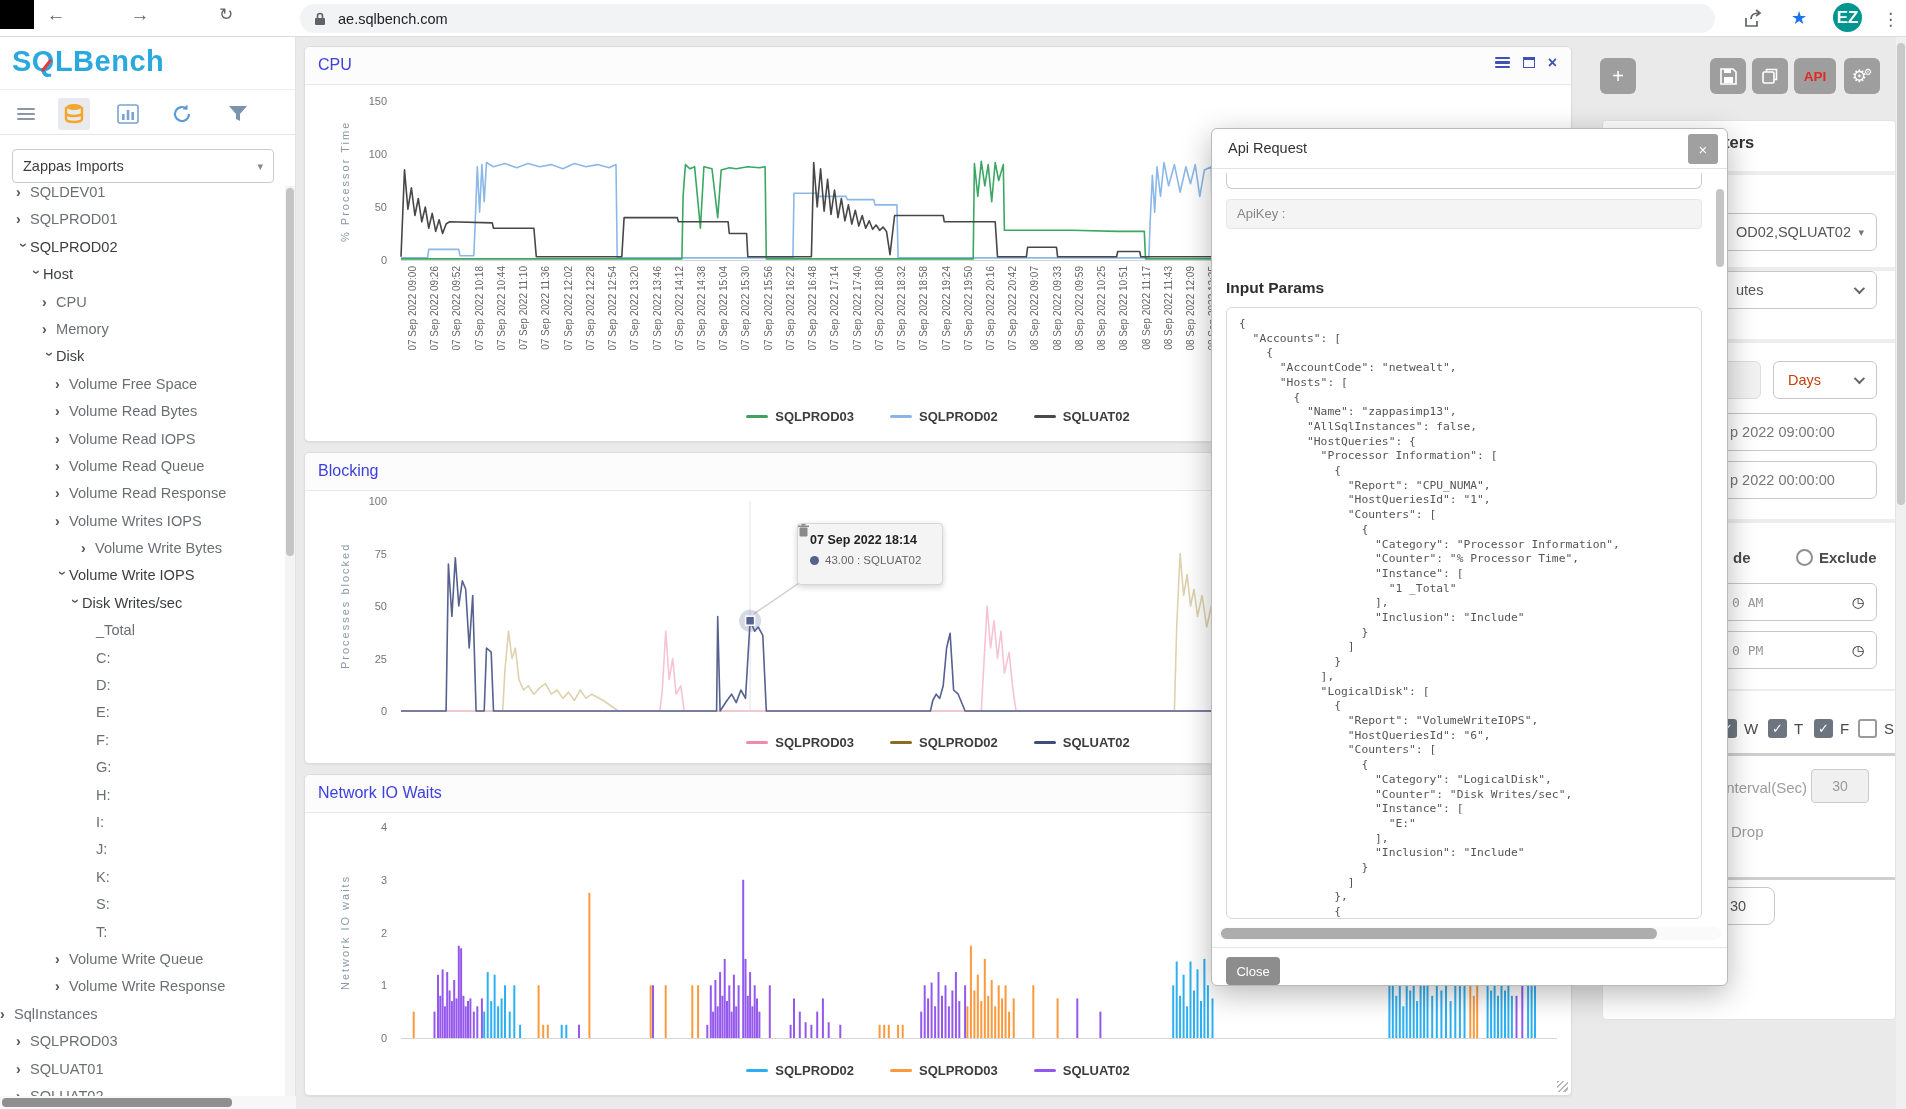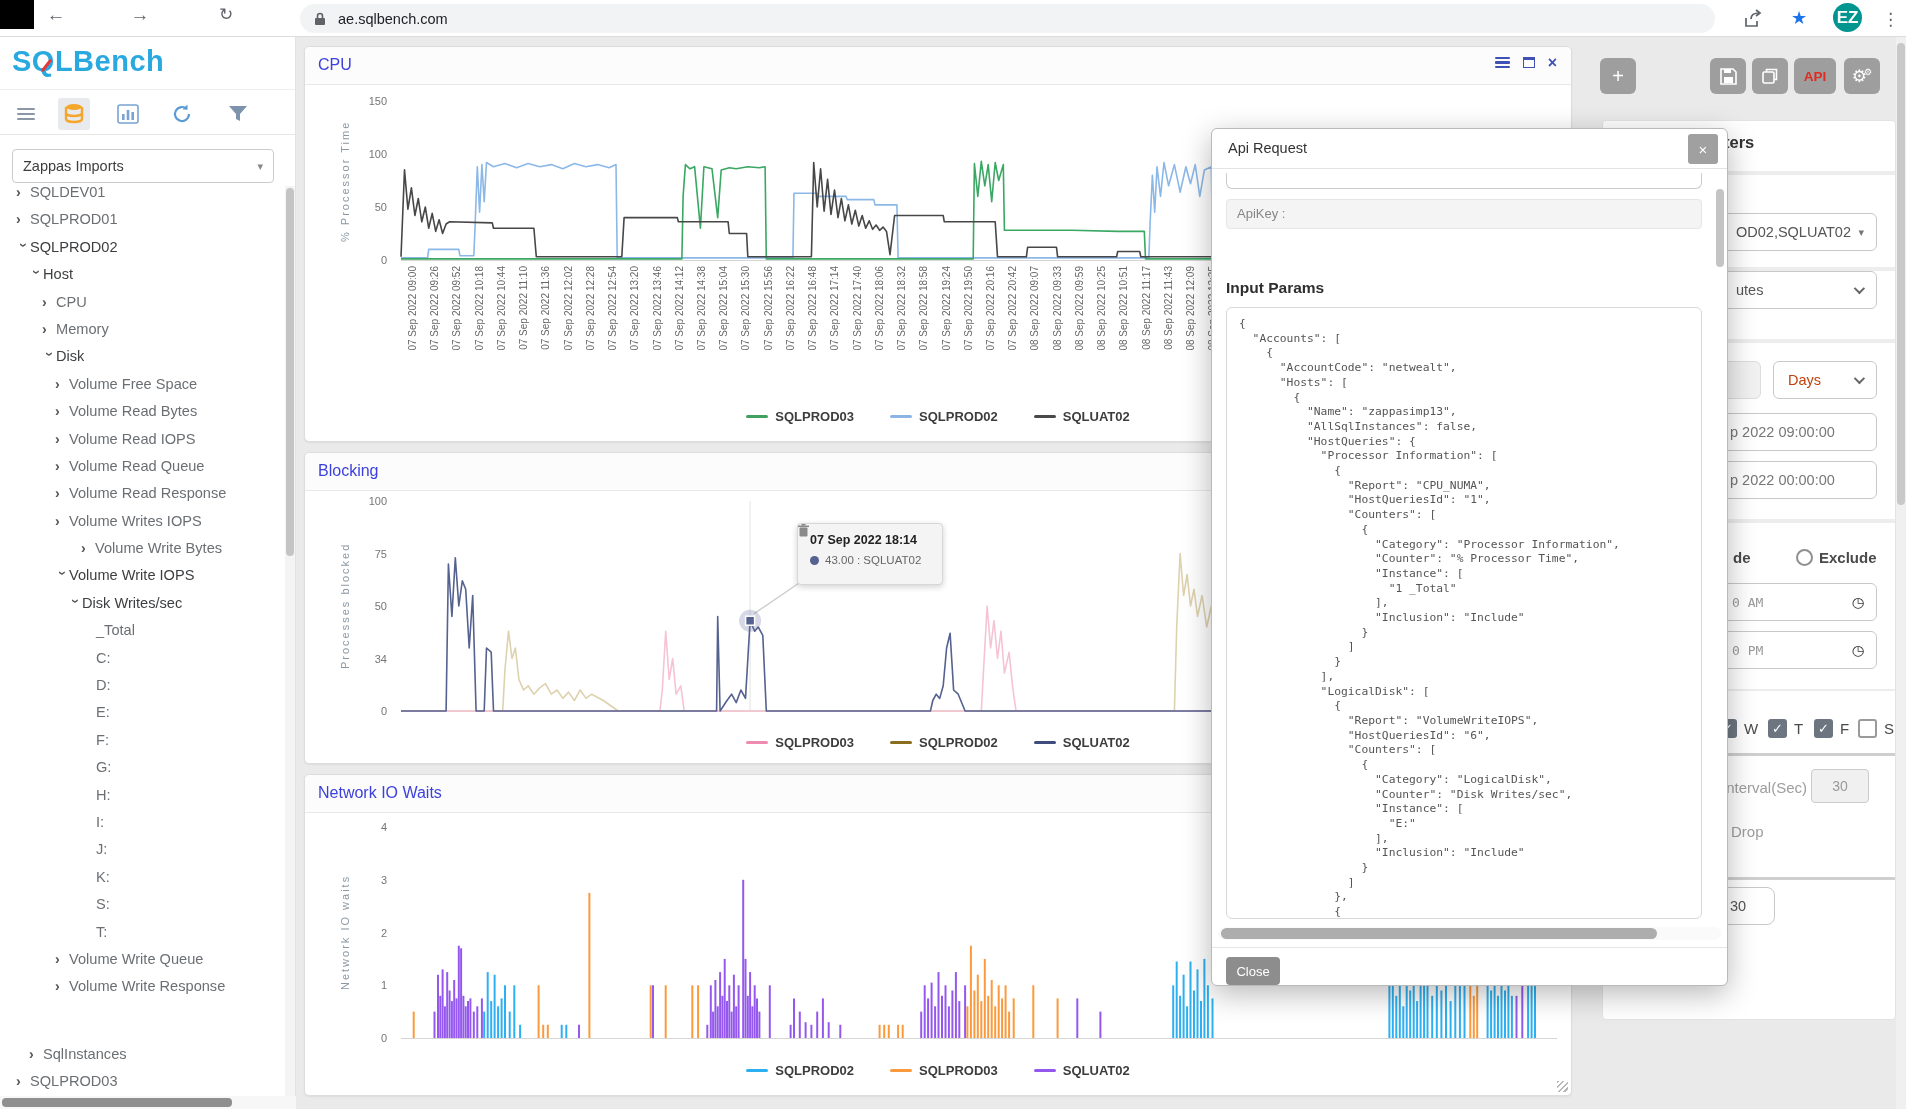--- a/index.html
+++ b/index.html
@@ -193,21 +193,21 @@
         <div class="titem" style="padding-left: 96px;"><span>F:</span></div>
         <div class="titem" style="padding-left: 96px;"><span>G:</span></div>
         <div class="titem" style="padding-left: 96px;"><span>H:</span></div>
         <div class="titem" style="padding-left: 96px;"><span>I:</span></div>
         <div class="titem" style="padding-left: 96px;"><span>J:</span></div>
         <div class="titem" style="padding-left: 96px;"><span>K:</span></div>
         <div class="titem" style="padding-left: 96px;"><span>S:</span></div>
         <div class="titem" style="padding-left: 96px;"><span>T:</span></div>
         <div class="titem" style="padding-left: 55px;"><span class="chev">›</span><span>Volume Write Queue</span></div>
         <div class="titem" style="padding-left: 55px;"><span class="chev">›</span><span>Volume Write Response</span></div>
-        <div class="titem" style="padding-left: 29px; margin-top: 40px;"><span class="chev">›</span><span>SqlInstances</span></div>
+        <div class="titem" style=""><span class="chev">›</span><span>SqlInstances</span></div>
         <div class="titem" style="padding-left: 16px;"><span class="chev">›</span><span>SQLPROD03</span></div>
         <div class="titem" style="padding-left: 16px;"><span class="chev">›</span><span>SQLUAT01</span></div>
         <div class="titem" style="padding-left: 16px;"><span class="chev">›</span><span>SQLUAT02</span></div>
       </div>
     <div id="tree-vscroll">
         <div id="tree-vthumb"></div>
       </div>
     <div id="tree-hscroll">
         <div id="tree-hthumb"></div>
       </div>
@@ -344,21 +344,21 @@
               <rect x="1.5" y="3.5" width="8" height="9" rx="1" fill="#8a8a8a"></rect>
               <rect x="0" y="1.5" width="11" height="1.6" fill="#8a8a8a"></rect>
               <rect x="3.5" y="0" width="4" height="1.6" fill="#8a8a8a"></rect>
             </svg>
           <span>43.00 : SQLUAT02</span>
         </div>
       </div>
     <div class="ytick" style="top: 4px;">100</div>
         <div class="ytick" style="top: 56.5px;">75</div>
         <div class="ytick" style="top: 109px;">50</div>
-        <div class="ytick" style="top: 161.5px;">34</div>
+        <div class="ytick" style="top: 161.5px;">25</div>
         <div class="ytick" style="top: 214px;">0</div>
         <svg width="1268" height="274" viewBox="0 0 1268 274">
           <line x1="445.11199999999997" y1="10" x2="445.11199999999997" y2="220" stroke="#ececec" stroke-width="1.5"></line>
           <line x1="96" y1="220.5" x2="1252" y2="220.5" stroke="#d6d6d6" stroke-width="1"></line>
           <polyline points="96.0,220.0 197.7,220.0 200.0,178.0 203.5,140.2 207.0,167.5 210.4,157.0 213.9,188.5 218.5,199.0 223.2,194.8 228.9,203.2 234.7,196.9 240.5,192.7 246.3,203.2 252.1,199.0 257.8,207.4 263.6,201.1 269.4,209.5 275.2,199.0 281.0,207.4 286.7,203.2 298.3,209.5 313.3,220.0 869.4,220.0 871.7,136.0 875.1,62.5 878.6,104.5 882.1,83.5 885.5,115.0 889.0,98.2 892.5,125.5 897.1,104.5 901.7,136.0 906.4,115.0 911.0,146.5 913.3,220.0 1252.0,220.0" fill="none" stroke="#ded2ae" stroke-width="1.6" stroke-linejoin="round"></polyline>
           <polyline points="96.0,220.0 354.9,220.0 357.3,199.0 360.7,140.2 364.2,188.5 367.7,167.5 371.1,203.2 375.8,194.8 379.2,220.0 676.3,220.0 678.6,178.0 682.1,115.0 685.6,157.0 689.0,129.7 692.5,167.5 696.0,140.2 699.4,182.2 704.1,161.2 707.5,194.8 711.0,220.0 1252.0,220.0" fill="none" stroke="#f6c3d6" stroke-width="1.6" stroke-linejoin="round"></polyline>
           <polyline points="96.0,220.0 141.1,220.0 143.4,73.0 146.9,125.5 150.3,66.7 153.8,115.0 157.3,89.8 160.7,98.2 164.2,157.0 167.7,104.5 171.1,220.0 179.2,220.0 181.5,157.0 186.2,161.2 188.5,220.0 411.6,220.0 412.7,125.5 415.1,220.0 422.0,209.5 426.6,203.2 431.2,211.6 435.9,199.0 440.5,207.4 445.1,129.7 449.7,140.2 453.2,136.0 457.8,144.4 461.3,220.0 625.4,220.0 627.8,209.5 631.2,203.2 634.7,207.4 638.2,194.8 641.6,157.0 645.1,142.3 648.6,199.0 653.2,203.2 660.1,220.0 1252.0,220.0" fill="none" stroke="#55618f" stroke-width="1.6" stroke-linejoin="round"></polyline>
           <line x1="449.11199999999997" y1="122.69999999999999" x2="497" y2="90" stroke="#cfcfcf" stroke-width="1.5"></line>
           <circle cx="445.11199999999997" cy="129.7" r="11" fill="rgba(90,103,150,0.25)"></circle>
           <rect x="440.61199999999997" y="125.19999999999999" width="9" height="9" fill="#55618f" stroke="#fff" stroke-width="1.5"></rect>

